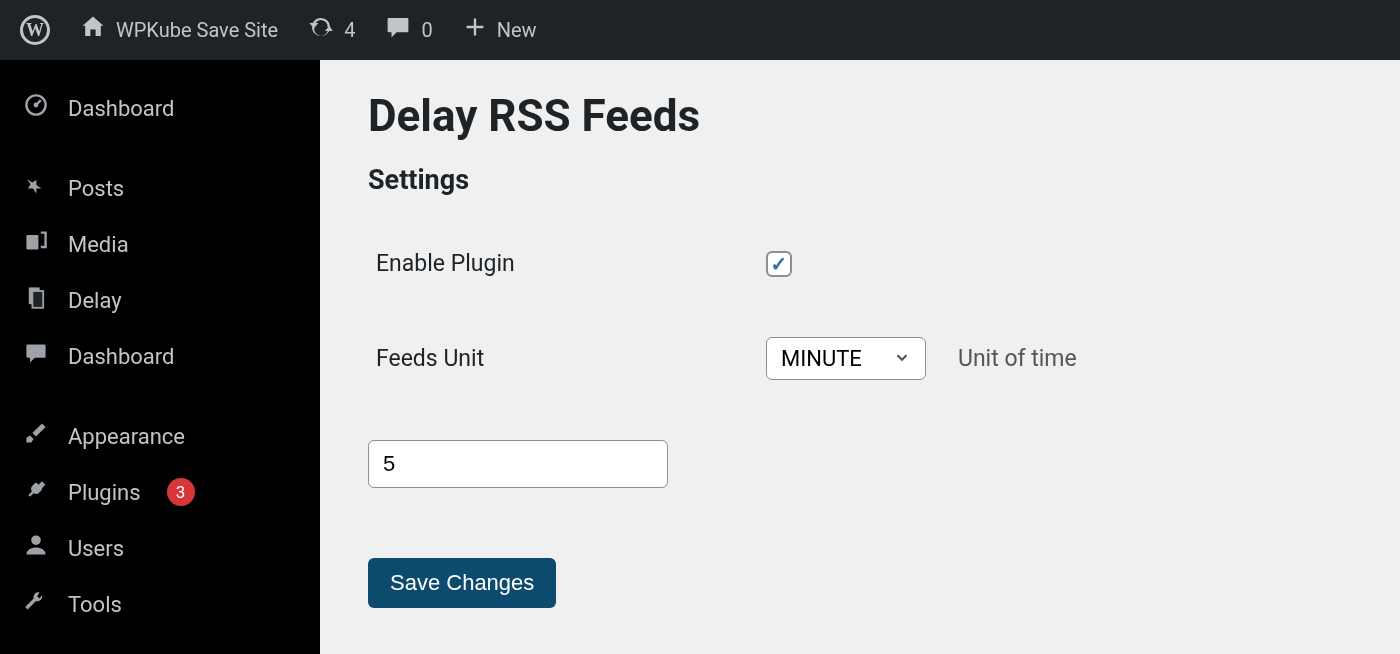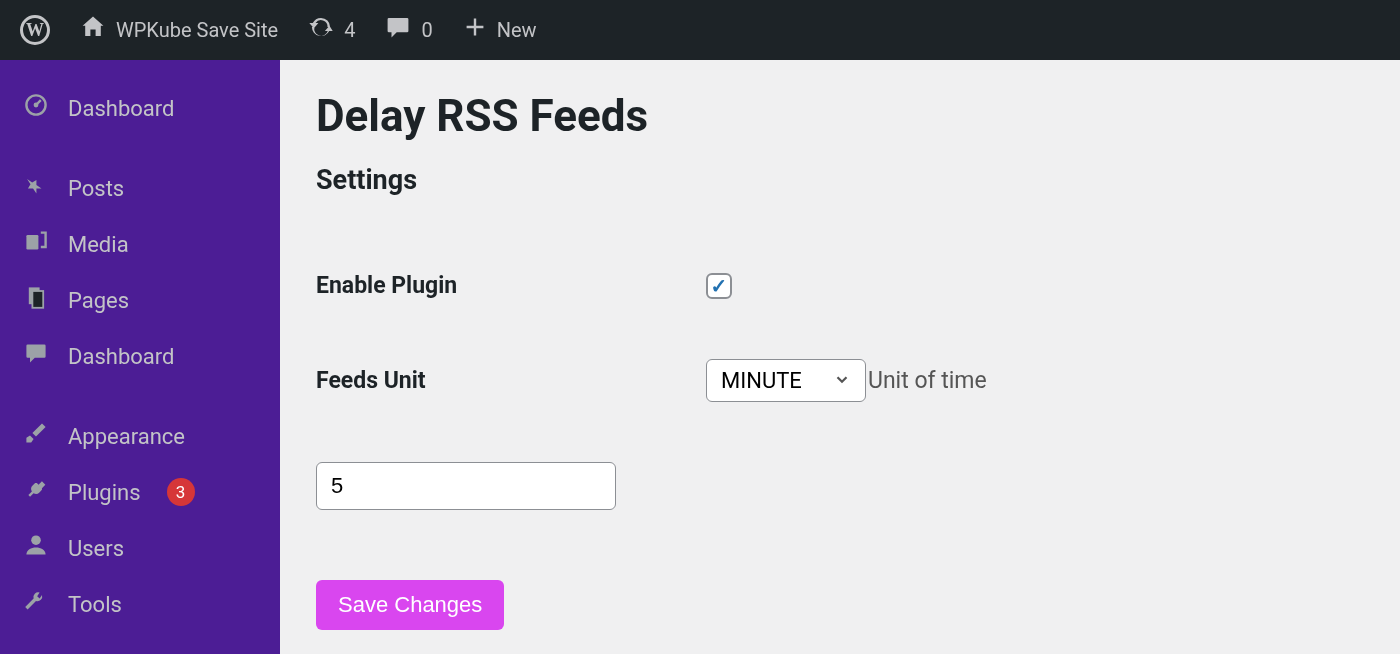--- a/index.html
+++ b/index.html
@@ -37,22 +37,22 @@
       font-weight: bold;
       font-size: 18px;
       font-family: Georgia, serif;
     }
     .icon {
       font-size: 24px;
       display: inline-block;
     }
     .main-layout { display: flex; height: calc(100% - 60px); }
     .sidebar {
-      background: #4c1d95;
-      width: 280px;
+      background: #000000;
+      width: 320px;
       flex-shrink: 0;
       padding-top: 20px;
     }
     .sidebar-item {
       display: flex;
       align-items: center;
       gap: 18px;
       padding: 13px 22px;
       color: #c3c4c7;
       font-size: 22px;
@@ -67,63 +67,64 @@
       width: 28px;
       height: 28px;
       display: inline-flex;
       align-items: center;
       justify-content: center;
       font-size: 17px;
       margin-left: 8px;
     }
     .content {
       flex: 1;
-      padding: 30px 36px;
+      padding: 30px 48px;
     }
     h1 {
       font-size: 44px;
       font-weight: 700;
       color: #1d2327;
       margin-bottom: 22px;
     }
     h2 {
       font-size: 27px;
       font-weight: 700;
       color: #1d2327;
-      margin-bottom: 76px;
+      margin-bottom: 54px;
     }
     .form-row {
       display: flex;
       align-items: center;
       margin-bottom: 60px;
       font-size: 23px;
     }
     .form-label {
       width: 390px;
-      font-weight: 700;
+      font-weight: 400;
       color: #1d2327;
+      margin-left: 8px;
     }
     .checkbox {
       width: 26px;
       height: 26px;
       border: 2px solid #8c8f94;
       border-radius: 6px;
       display: flex;
       align-items: center;
       justify-content: center;
       background: #fff;
       cursor: pointer;
       font-size: 20px;
       color: #2271b1;
       font-weight: bold;
     }
     .select-wrap {
       display: flex;
       align-items: center;
-      gap: 2px;
+      gap: 32px;
     }
     .select {
       border: 1px solid #8c8f94;
       border-radius: 6px;
       background: #fff;
       padding: 8px 14px;
       font-size: 22px;
       display: flex;
       align-items: center;
       gap: 18px;
@@ -141,21 +142,21 @@
     }
     .text-input {
       border: 1px solid #8c8f94;
       border-radius: 6px;
       background: #fff;
       padding: 10px 14px;
       font-size: 22px;
       width: 300px;
     }
     .save-btn {
-      background: #d946ef;
+      background: #0c4a6e;
       color: #fff;
       border: none;
       border-radius: 6px;
       padding: 12px 22px;
       font-size: 22px;
       cursor: pointer;
       margin-top: 10px;
     }
     .pin-icon {
       transform: rotate(-45deg);
@@ -233,21 +234,21 @@
       </span>
       <span>Media</span>
     </div>
     <div class="sidebar-item">
       <span class="icon">
         <svg width="24" height="24" viewBox="0 0 20 20" fill="#9ca2a7">
             <rect x="4" y="2" width="9" height="14"></rect>
             <rect x="7" y="5" width="9" height="14" fill="#1d2327" stroke="#9ca2a7" stroke-width="1.5"></rect>
           </svg>
       </span>
-      <span>Pages</span>
+      <span>Delay</span>
     </div>
     <div class="sidebar-item">
       <span class="icon">
         <svg width="24" height="24" viewBox="0 0 20 20" fill="#9ca2a7">
             <path d="M3 3h14a1 1 0 0 1 1 1v9a1 1 0 0 1-1 1H9l-4 4v-4H3a1 1 0 0 1-1-1V4a1 1 0 0 1 1-1z"></path>
           </svg>
       </span>
       <span>Dashboard</span>
     </div>
     <div class="sidebar-group-gap"></div>

